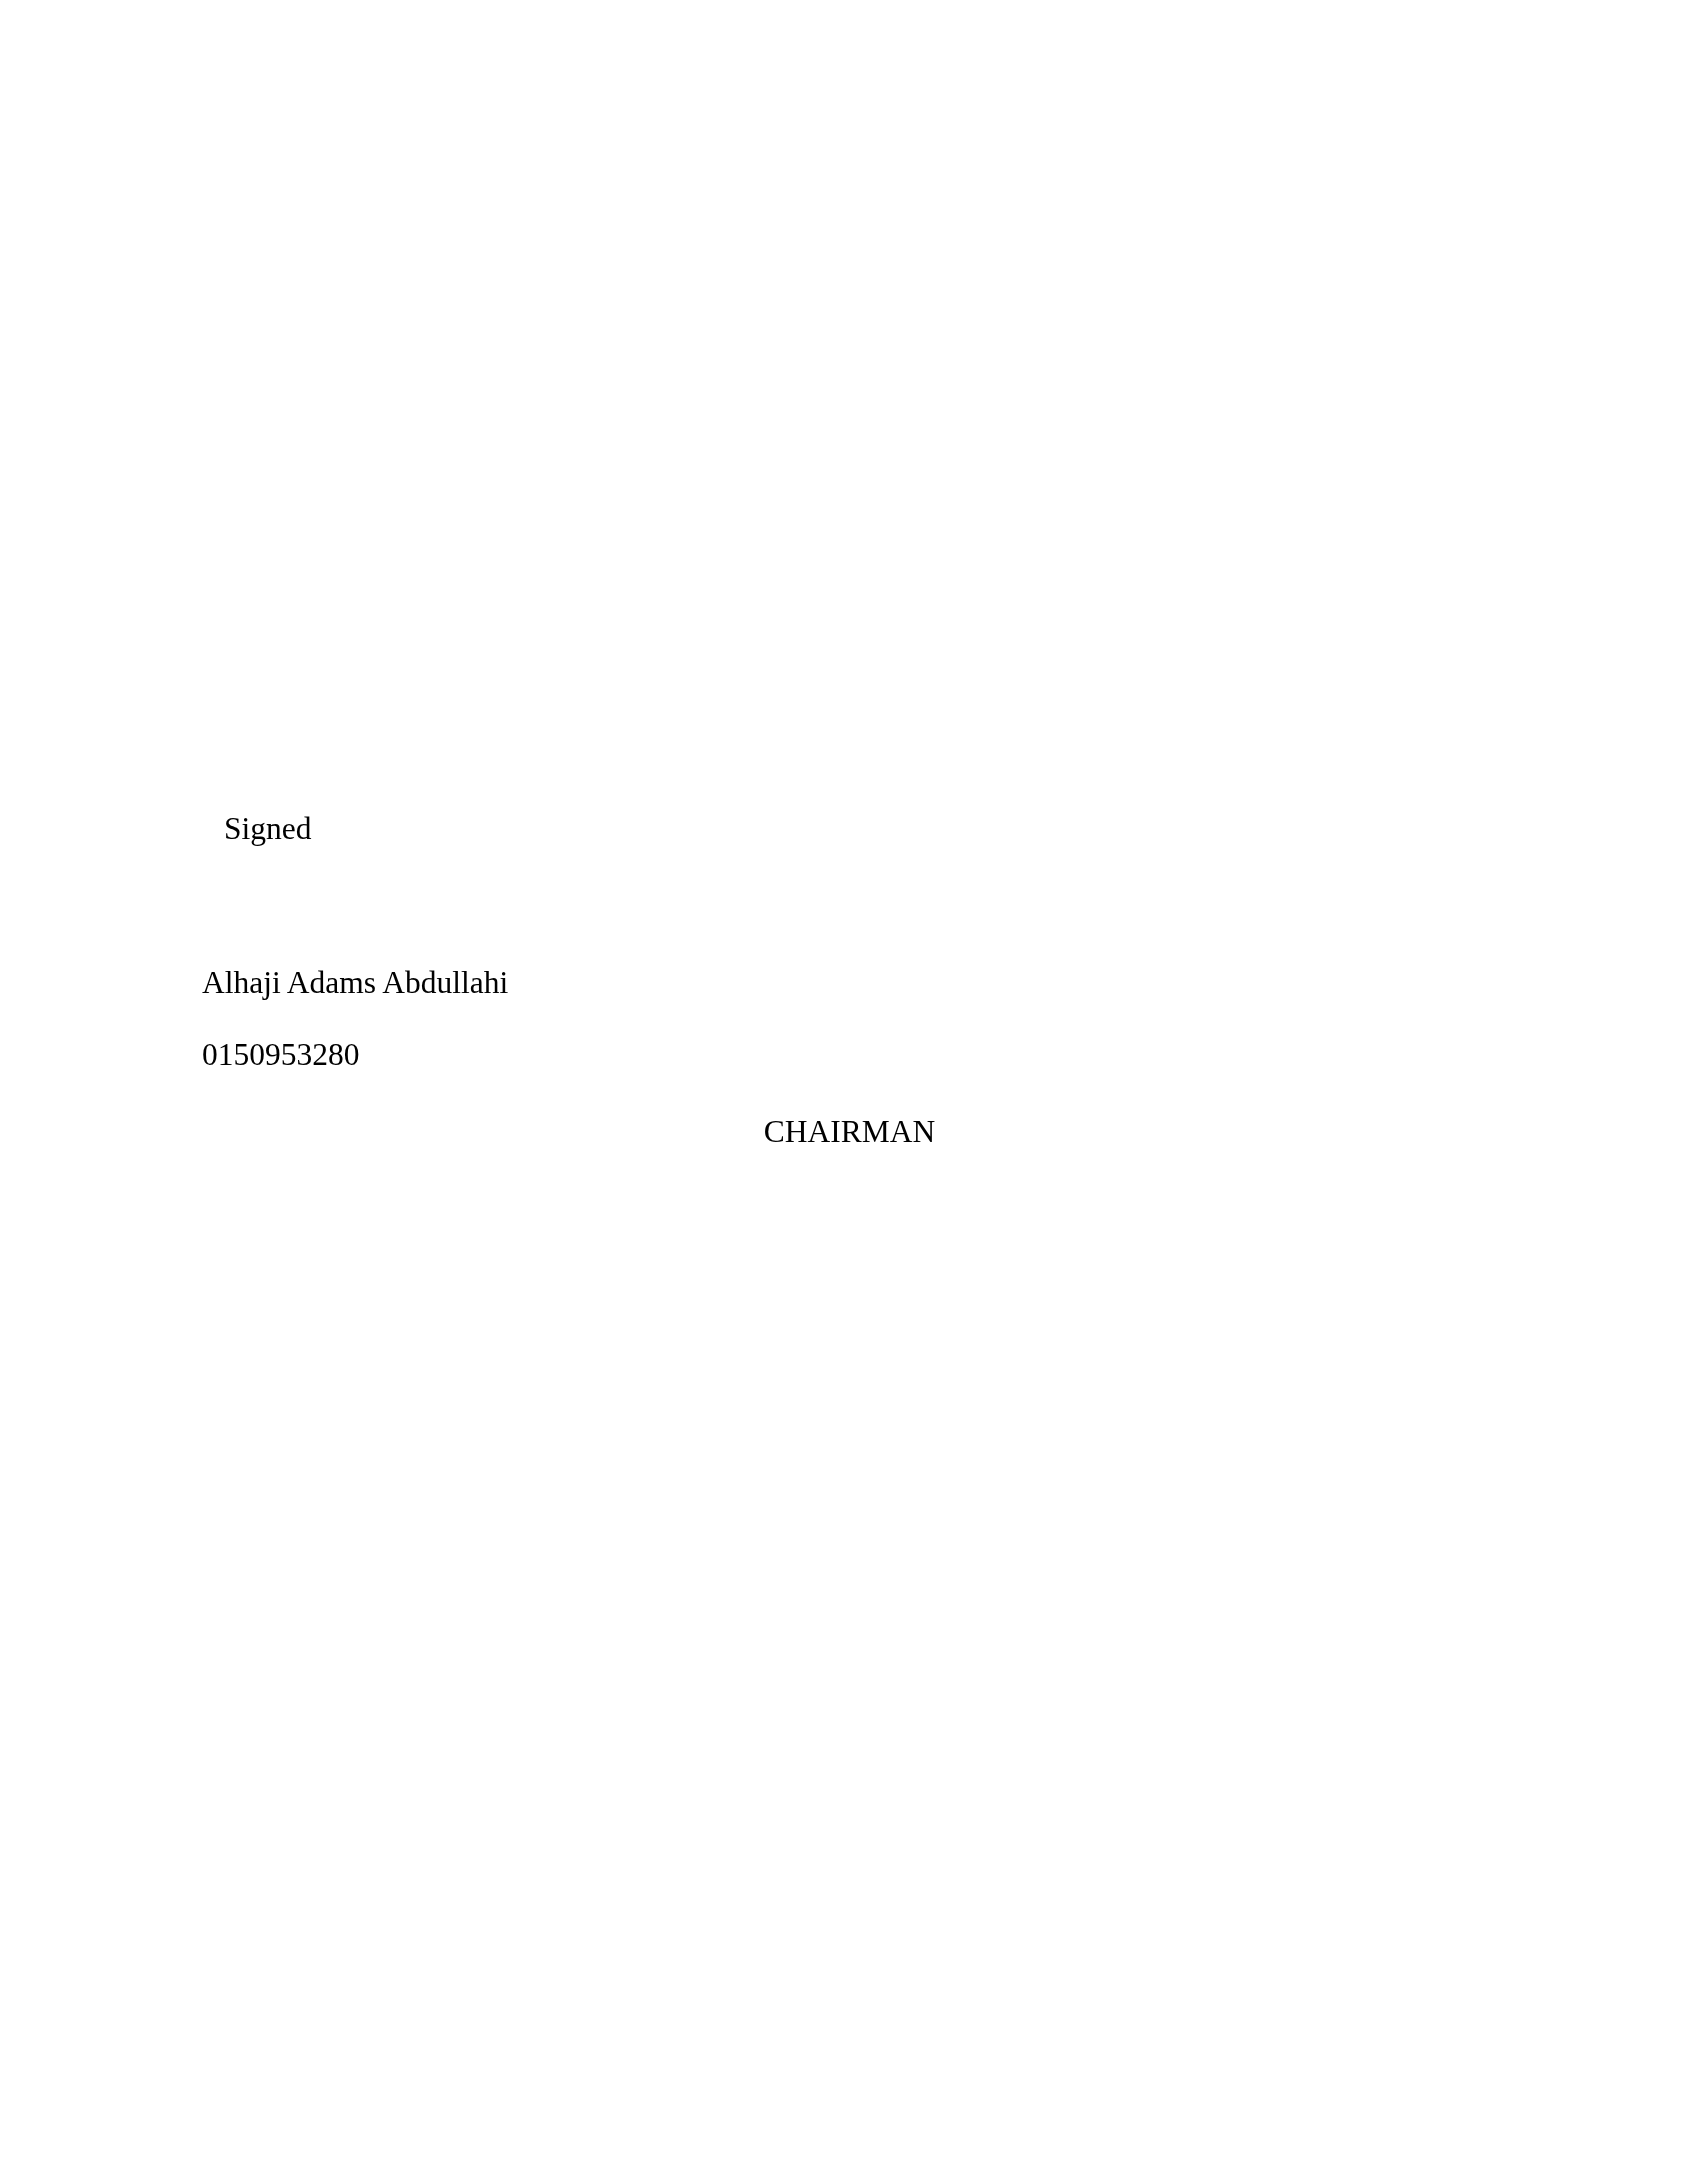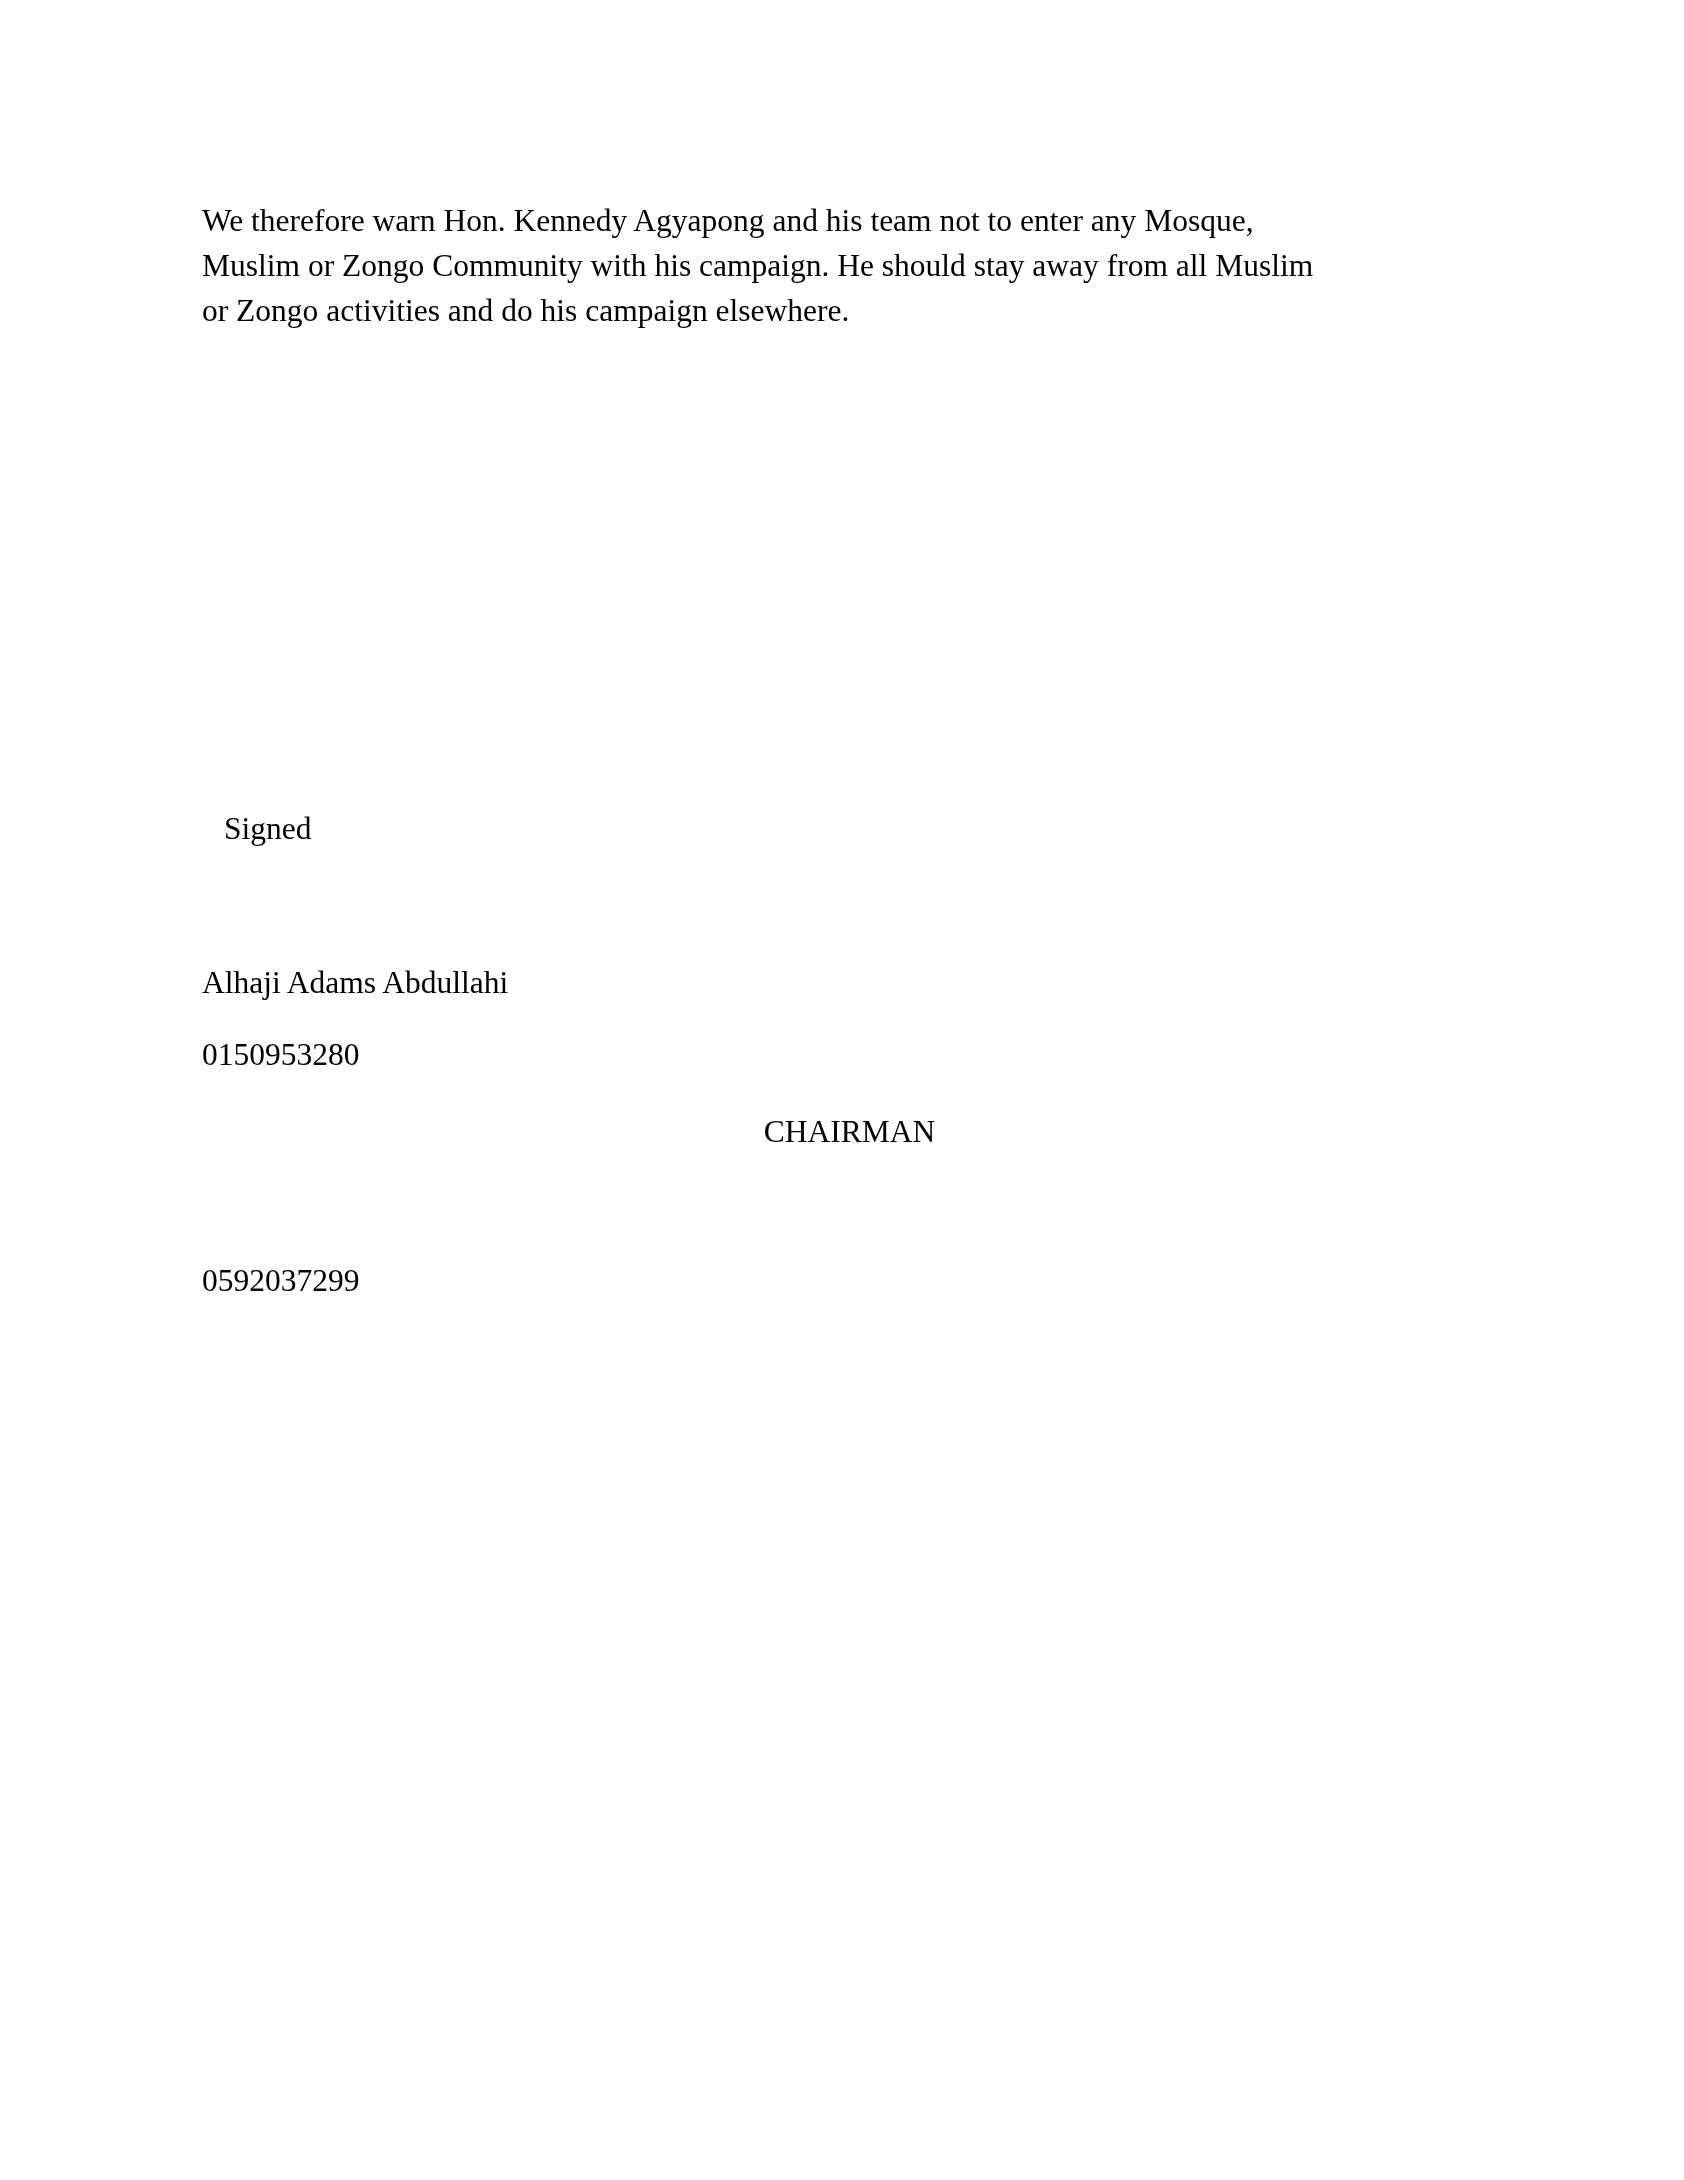--- a/index.html
+++ b/index.html
@@ -36,32 +36,28 @@
   .pos-s1-title  { top: 1109px; text-align: center; }
   .pos-s2-name   { top: 1194px; }
   .pos-s2-phone  { top: 1258px; }
   .pos-s2-title  { top: 1324px; }
 </style>
 </head>
 <body>
 
 <div class="page">
 
-  <div class="textblock pos-p1">We therefore warn Hon. Kennedy Agyapong and his team not to enter any Mosque,
-Muslim or Zongo Community with his campaign. He should stay away from all Muslim
-or Zongo activities and do his campaign elsewhere.</div>
 
 
 
   <div class="textblock pos-signed">Signed</div>
 
   <div class="textblock pos-s1-name">Alhaji Adams Abdullahi</div>
 
   <div class="textblock pos-s1-phone">0150953280</div>
 
   <div class="textblock pos-s1-title">CHAIRMAN</div>
 
 
-  <div class="textblock pos-s2-phone">0592037299</div>
 
 
 </div>
 
 
 </body></html>

